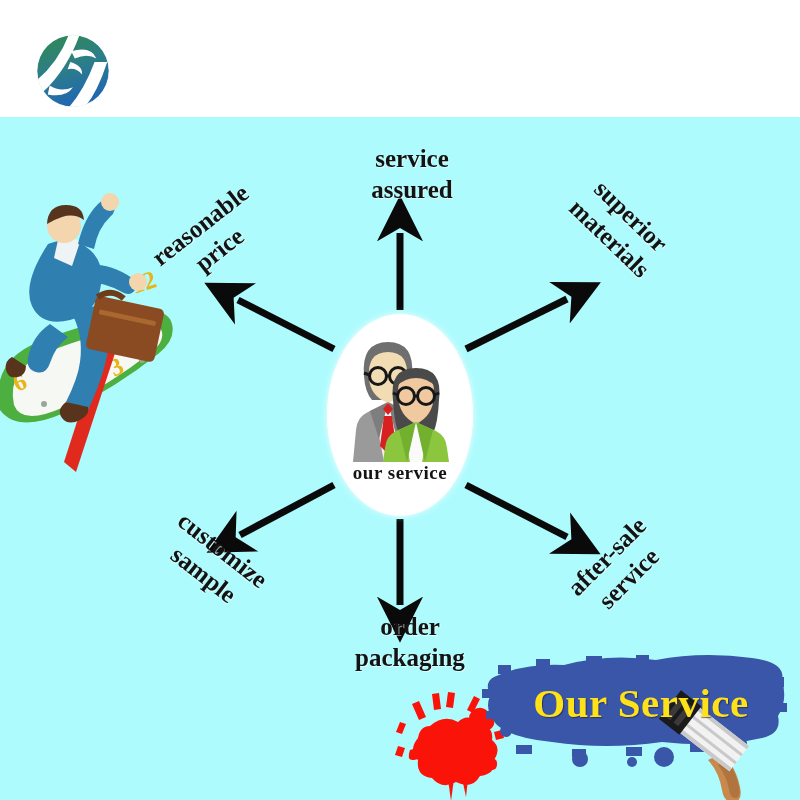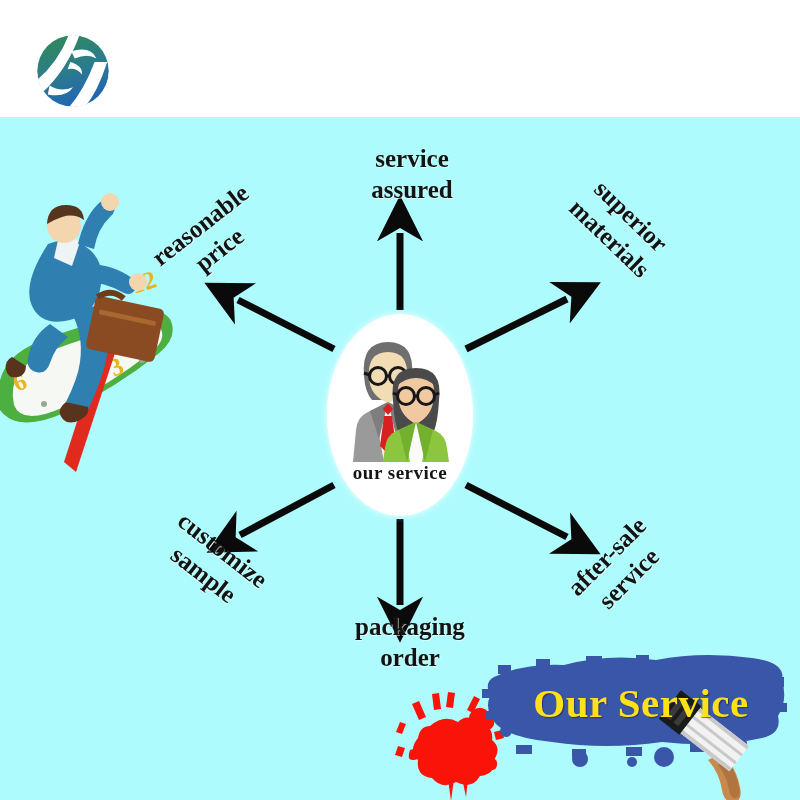--- a/index.html
+++ b/index.html
@@ -262,22 +262,22 @@
       <div>superior</div>
       <div>materials</div>
     </div>
 
     <div class="node-label" id="label-after-sale-service">
       <div>after-sale</div>
       <div>service</div>
     </div>
 
     <div class="node-label" id="label-packaging-order">
+      <div>order</div>
       <div>packaging</div>
-      <div>order</div>
     </div>
 
     <div class="node-label" id="label-customize-sample">
       <div>customize</div>
       <div>sample</div>
     </div>
 
     <div class="node-label" id="label-reasonable-price">
       <div>reasonable</div>
       <div>price</div>

